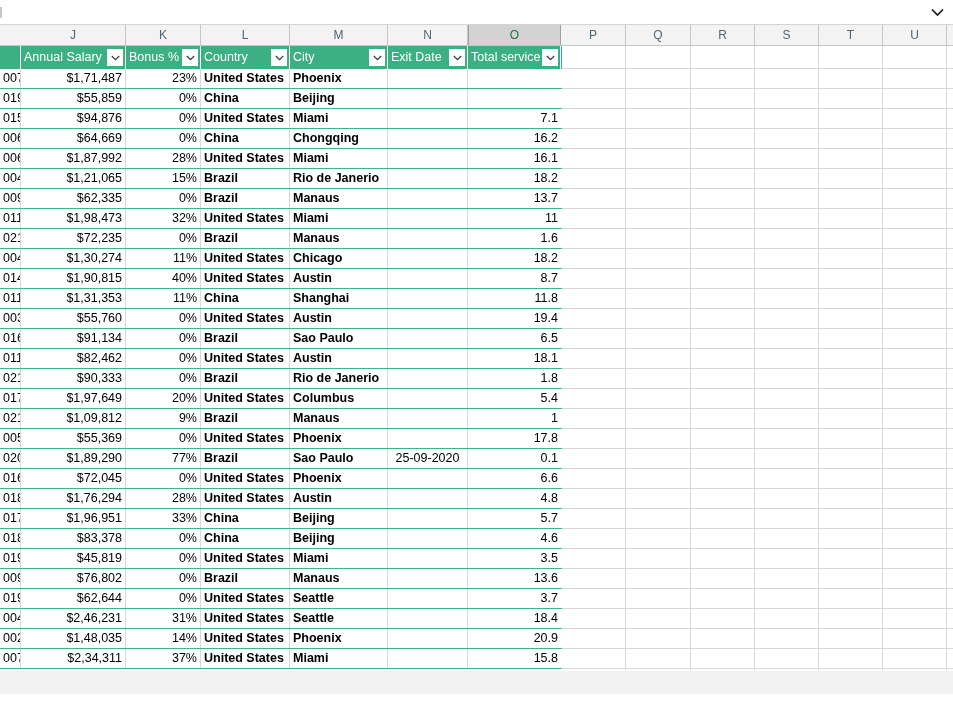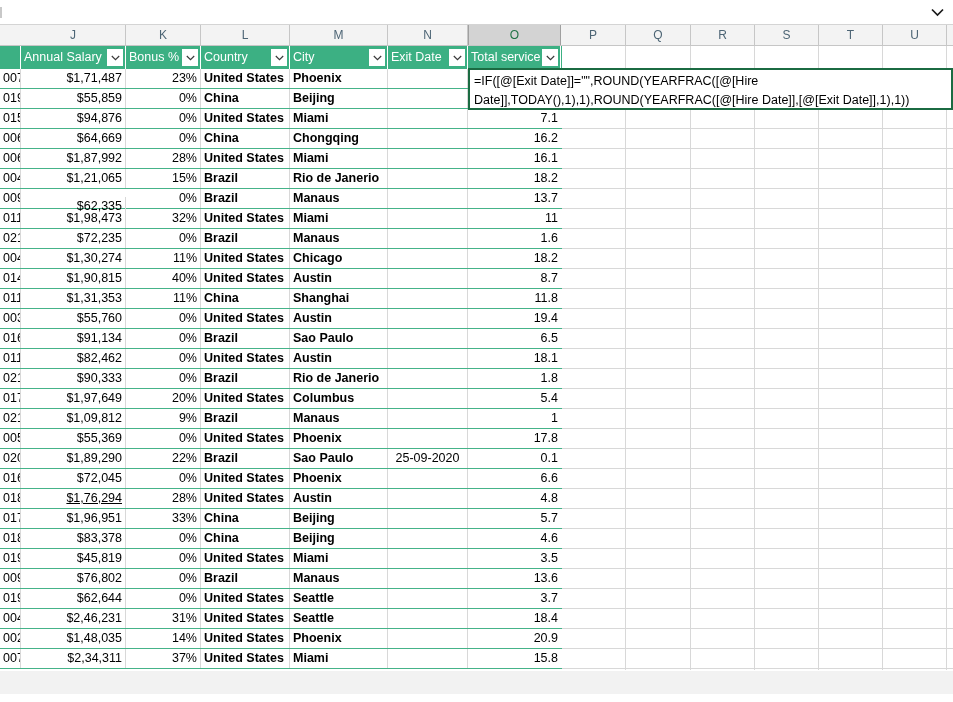--- a/index.html
+++ b/index.html
@@ -373,21 +373,21 @@
           <div class="cell num" style="left: 0px; width: 21px;">004</div>
           <div class="cell num" style="left: 21px; width: 105px;">$1,21,065</div>
           <div class="cell num" style="left: 126px; width: 75px;">15%</div>
           <div class="cell txt" style="left: 201px; width: 89px;">Brazil</div>
           <div class="cell txt" style="left: 290px; width: 98px;">Rio de Janerio</div>
           <div class="cell center" style="left: 388px; width: 80px;"></div>
           <div class="cell num nb" style="left: 468px; width: 93px;">18.2</div>
         </div>
         <div class="data-row" style="top: 143px;">
           <div class="cell num" style="left: 0px; width: 21px;">009</div>
-          <div class="cell num" style="left: 21px; width: 105px; margin-top: 8px;">$62,335</div>
+          <div class="cell num" style="left: 21px; width: 105px;">$62,335</div>
           <div class="cell num" style="left: 126px; width: 75px;">0%</div>
           <div class="cell txt" style="left: 201px; width: 89px;">Brazil</div>
           <div class="cell txt" style="left: 290px; width: 98px;">Manaus</div>
           <div class="cell center" style="left: 388px; width: 80px;"></div>
           <div class="cell num nb" style="left: 468px; width: 93px;">13.7</div>
         </div>
         <div class="data-row" style="top: 163px;">
           <div class="cell num" style="left: 0px; width: 21px;">011</div>
           <div class="cell num" style="left: 21px; width: 105px;">$1,98,473</div>
           <div class="cell num" style="left: 126px; width: 75px;">32%</div>
@@ -491,38 +491,38 @@
           <div class="cell num" style="left: 21px; width: 105px;">$55,369</div>
           <div class="cell num" style="left: 126px; width: 75px;">0%</div>
           <div class="cell txt" style="left: 201px; width: 89px;">United States</div>
           <div class="cell txt" style="left: 290px; width: 98px;">Phoenix</div>
           <div class="cell center" style="left: 388px; width: 80px;"></div>
           <div class="cell num nb" style="left: 468px; width: 93px;">17.8</div>
         </div>
         <div class="data-row" style="top: 403px;">
           <div class="cell num" style="left: 0px; width: 21px;">020</div>
           <div class="cell num" style="left: 21px; width: 105px;">$1,89,290</div>
-          <div class="cell num" style="left: 126px; width: 75px;">22%</div>
+          <div class="cell num" style="left: 126px; width: 75px;">77%</div>
           <div class="cell txt" style="left: 201px; width: 89px;">Brazil</div>
           <div class="cell txt" style="left: 290px; width: 98px;">Sao Paulo</div>
           <div class="cell center" style="left: 388px; width: 80px;">25-09-2020</div>
           <div class="cell num nb" style="left: 468px; width: 93px;">0.1</div>
         </div>
         <div class="data-row" style="top: 423px;">
           <div class="cell num" style="left: 0px; width: 21px;">016</div>
           <div class="cell num" style="left: 21px; width: 105px;">$72,045</div>
           <div class="cell num" style="left: 126px; width: 75px;">0%</div>
           <div class="cell txt" style="left: 201px; width: 89px;">United States</div>
           <div class="cell txt" style="left: 290px; width: 98px;">Phoenix</div>
           <div class="cell center" style="left: 388px; width: 80px;"></div>
           <div class="cell num nb" style="left: 468px; width: 93px;">6.6</div>
         </div>
         <div class="data-row" style="top: 443px;">
           <div class="cell num" style="left: 0px; width: 21px;">018</div>
-          <div class="cell num" style="left: 21px; width: 105px; text-decoration: underline;">$1,76,294</div>
+          <div class="cell num" style="left: 21px; width: 105px;">$1,76,294</div>
           <div class="cell num" style="left: 126px; width: 75px;">28%</div>
           <div class="cell txt" style="left: 201px; width: 89px;">United States</div>
           <div class="cell txt" style="left: 290px; width: 98px;">Austin</div>
           <div class="cell center" style="left: 388px; width: 80px;"></div>
           <div class="cell num nb" style="left: 468px; width: 93px;">4.8</div>
         </div>
         <div class="data-row" style="top: 463px;">
           <div class="cell num" style="left: 0px; width: 21px;">017</div>
           <div class="cell num" style="left: 21px; width: 105px;">$1,96,951</div>
           <div class="cell num" style="left: 126px; width: 75px;">33%</div>
@@ -590,17 +590,16 @@
           <div class="cell num" style="left: 21px; width: 105px;">$2,34,311</div>
           <div class="cell num" style="left: 126px; width: 75px;">37%</div>
           <div class="cell txt" style="left: 201px; width: 89px;">United States</div>
           <div class="cell txt" style="left: 290px; width: 98px;">Miami</div>
           <div class="cell center" style="left: 388px; width: 80px;"></div>
           <div class="cell num nb" style="left: 468px; width: 93px;">15.8</div>
         </div>
       </div>
   </div>
 
-  <div class="active-cell">=IF([@[Exit Date]]="",ROUND(YEARFRAC([@[Hire Date]],TODAY(),1),1),ROUND(YEARFRAC([@[Hire Date]],[@[Exit Date]],1),1))</div>
 </div>
 
 <div class="bottom-blank"></div>
 <div class="bottom-strip2"></div>
 
 </body></html>

